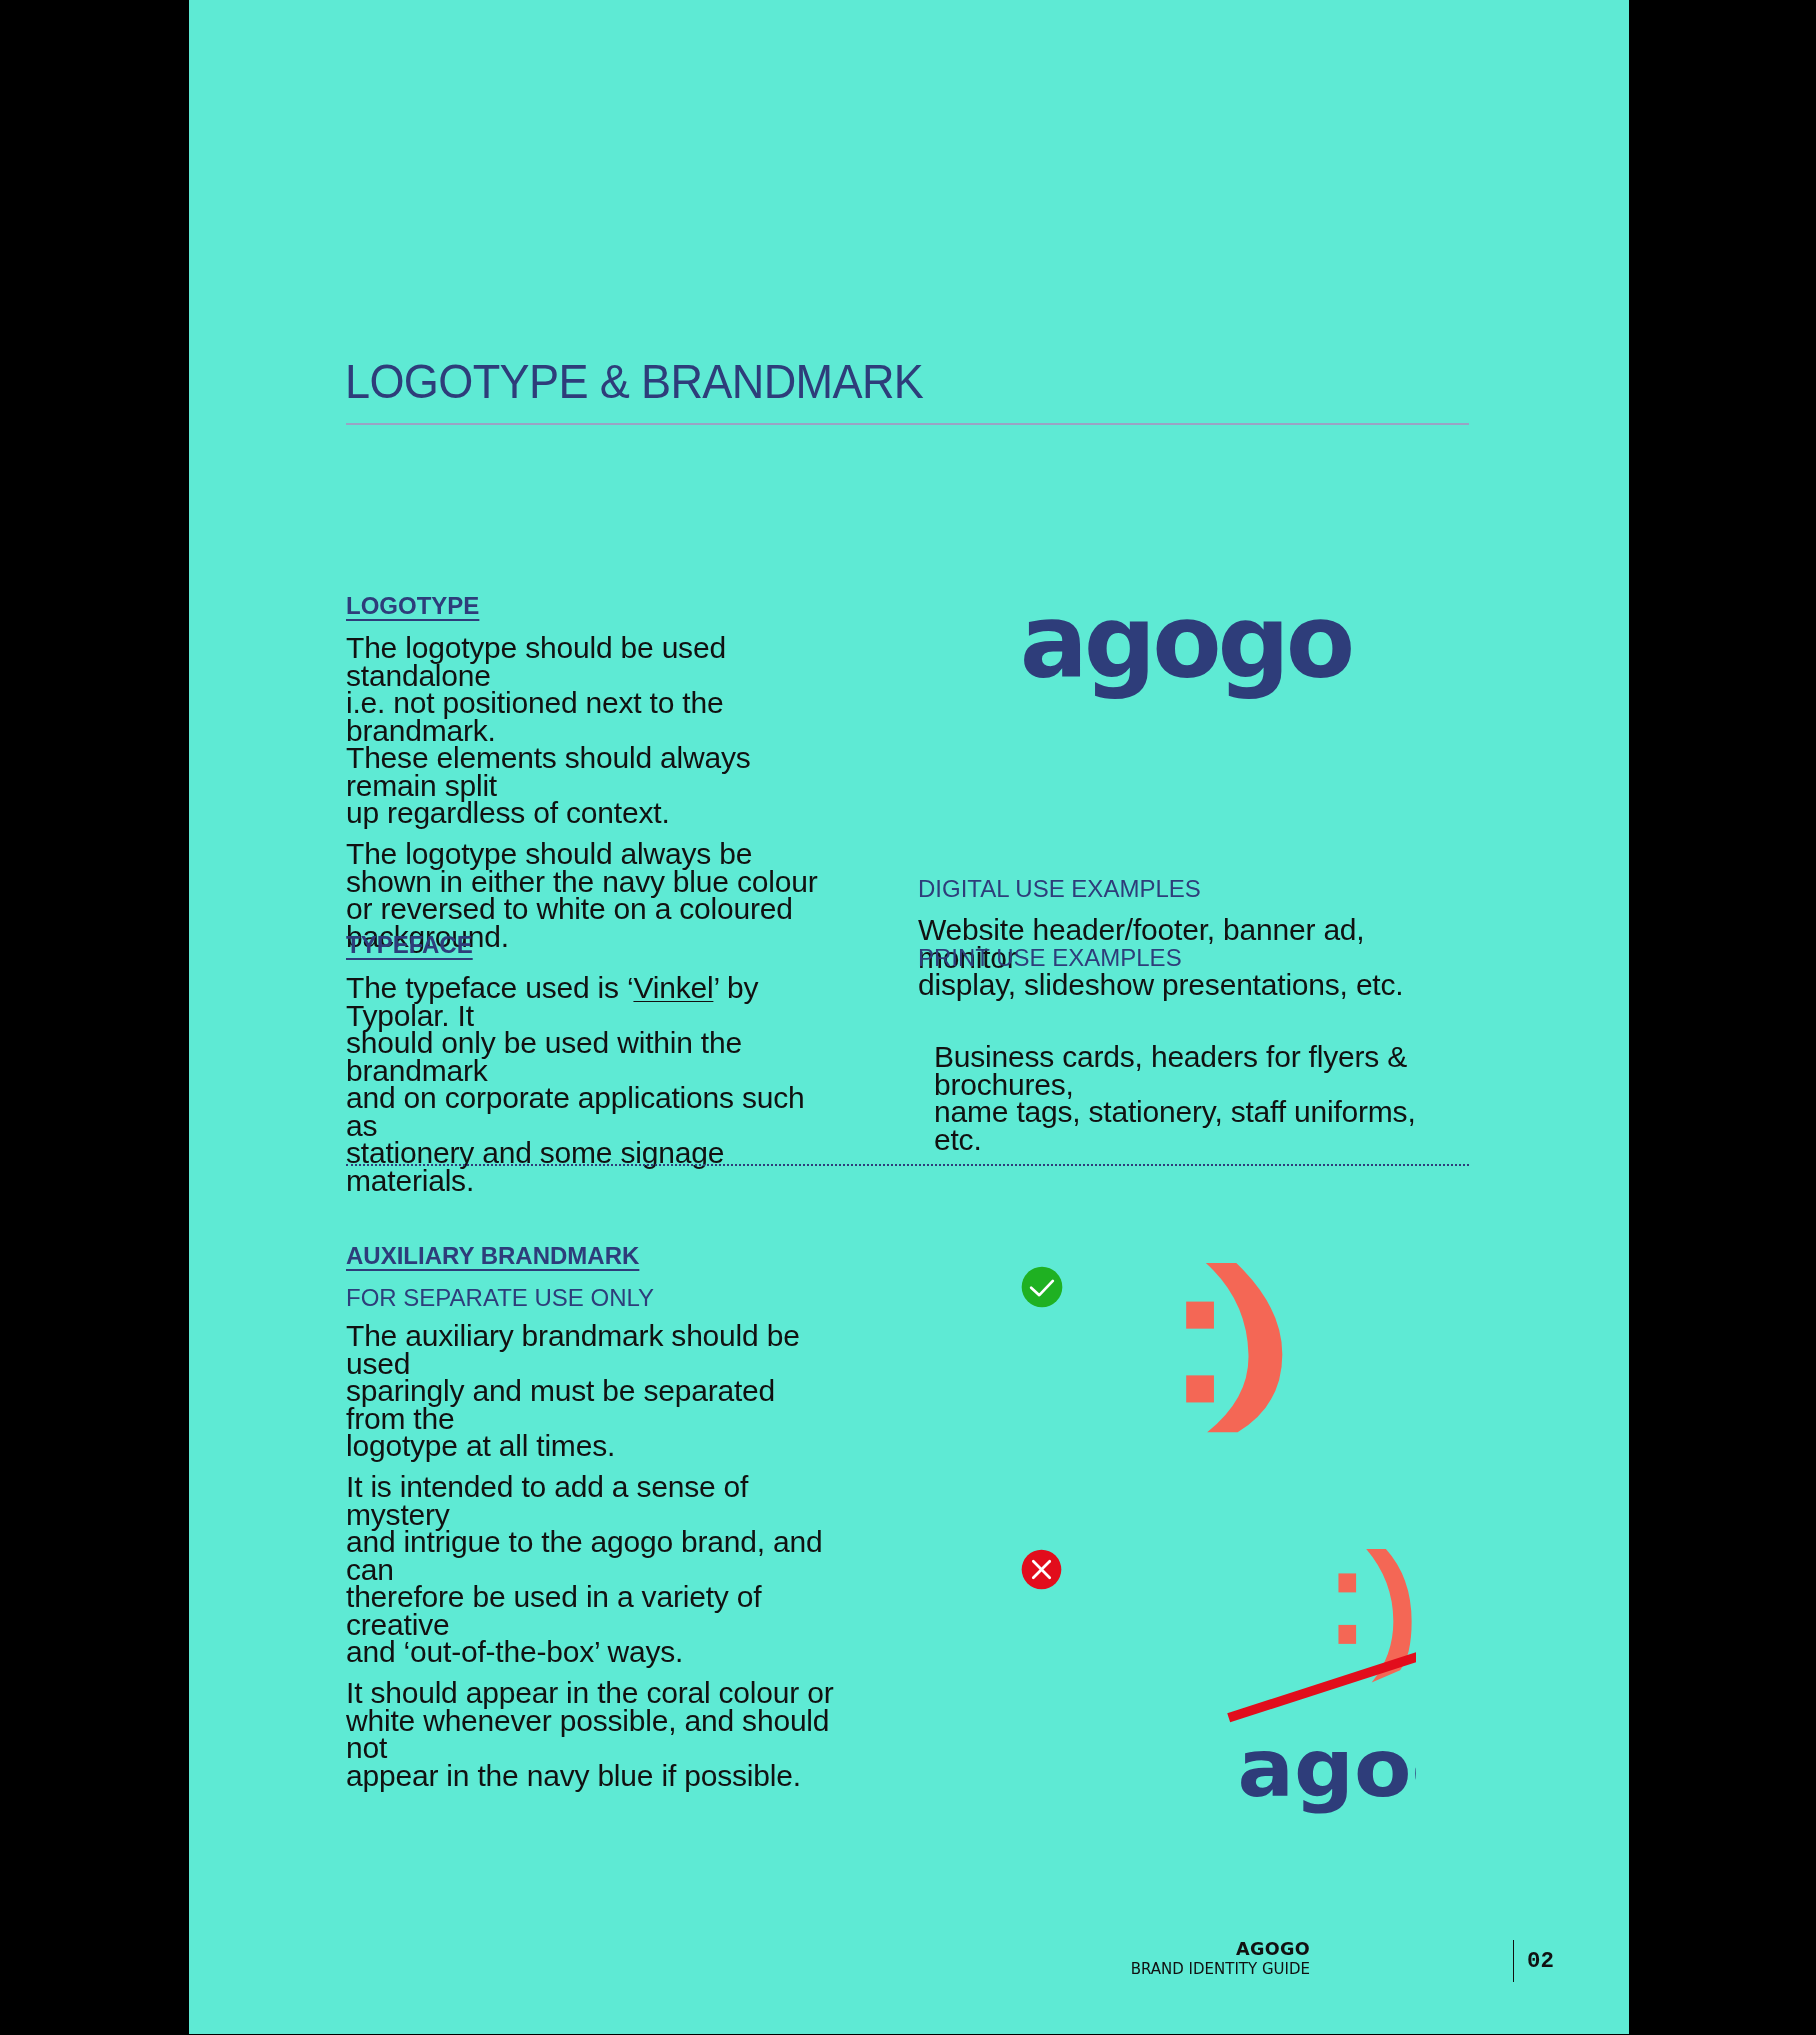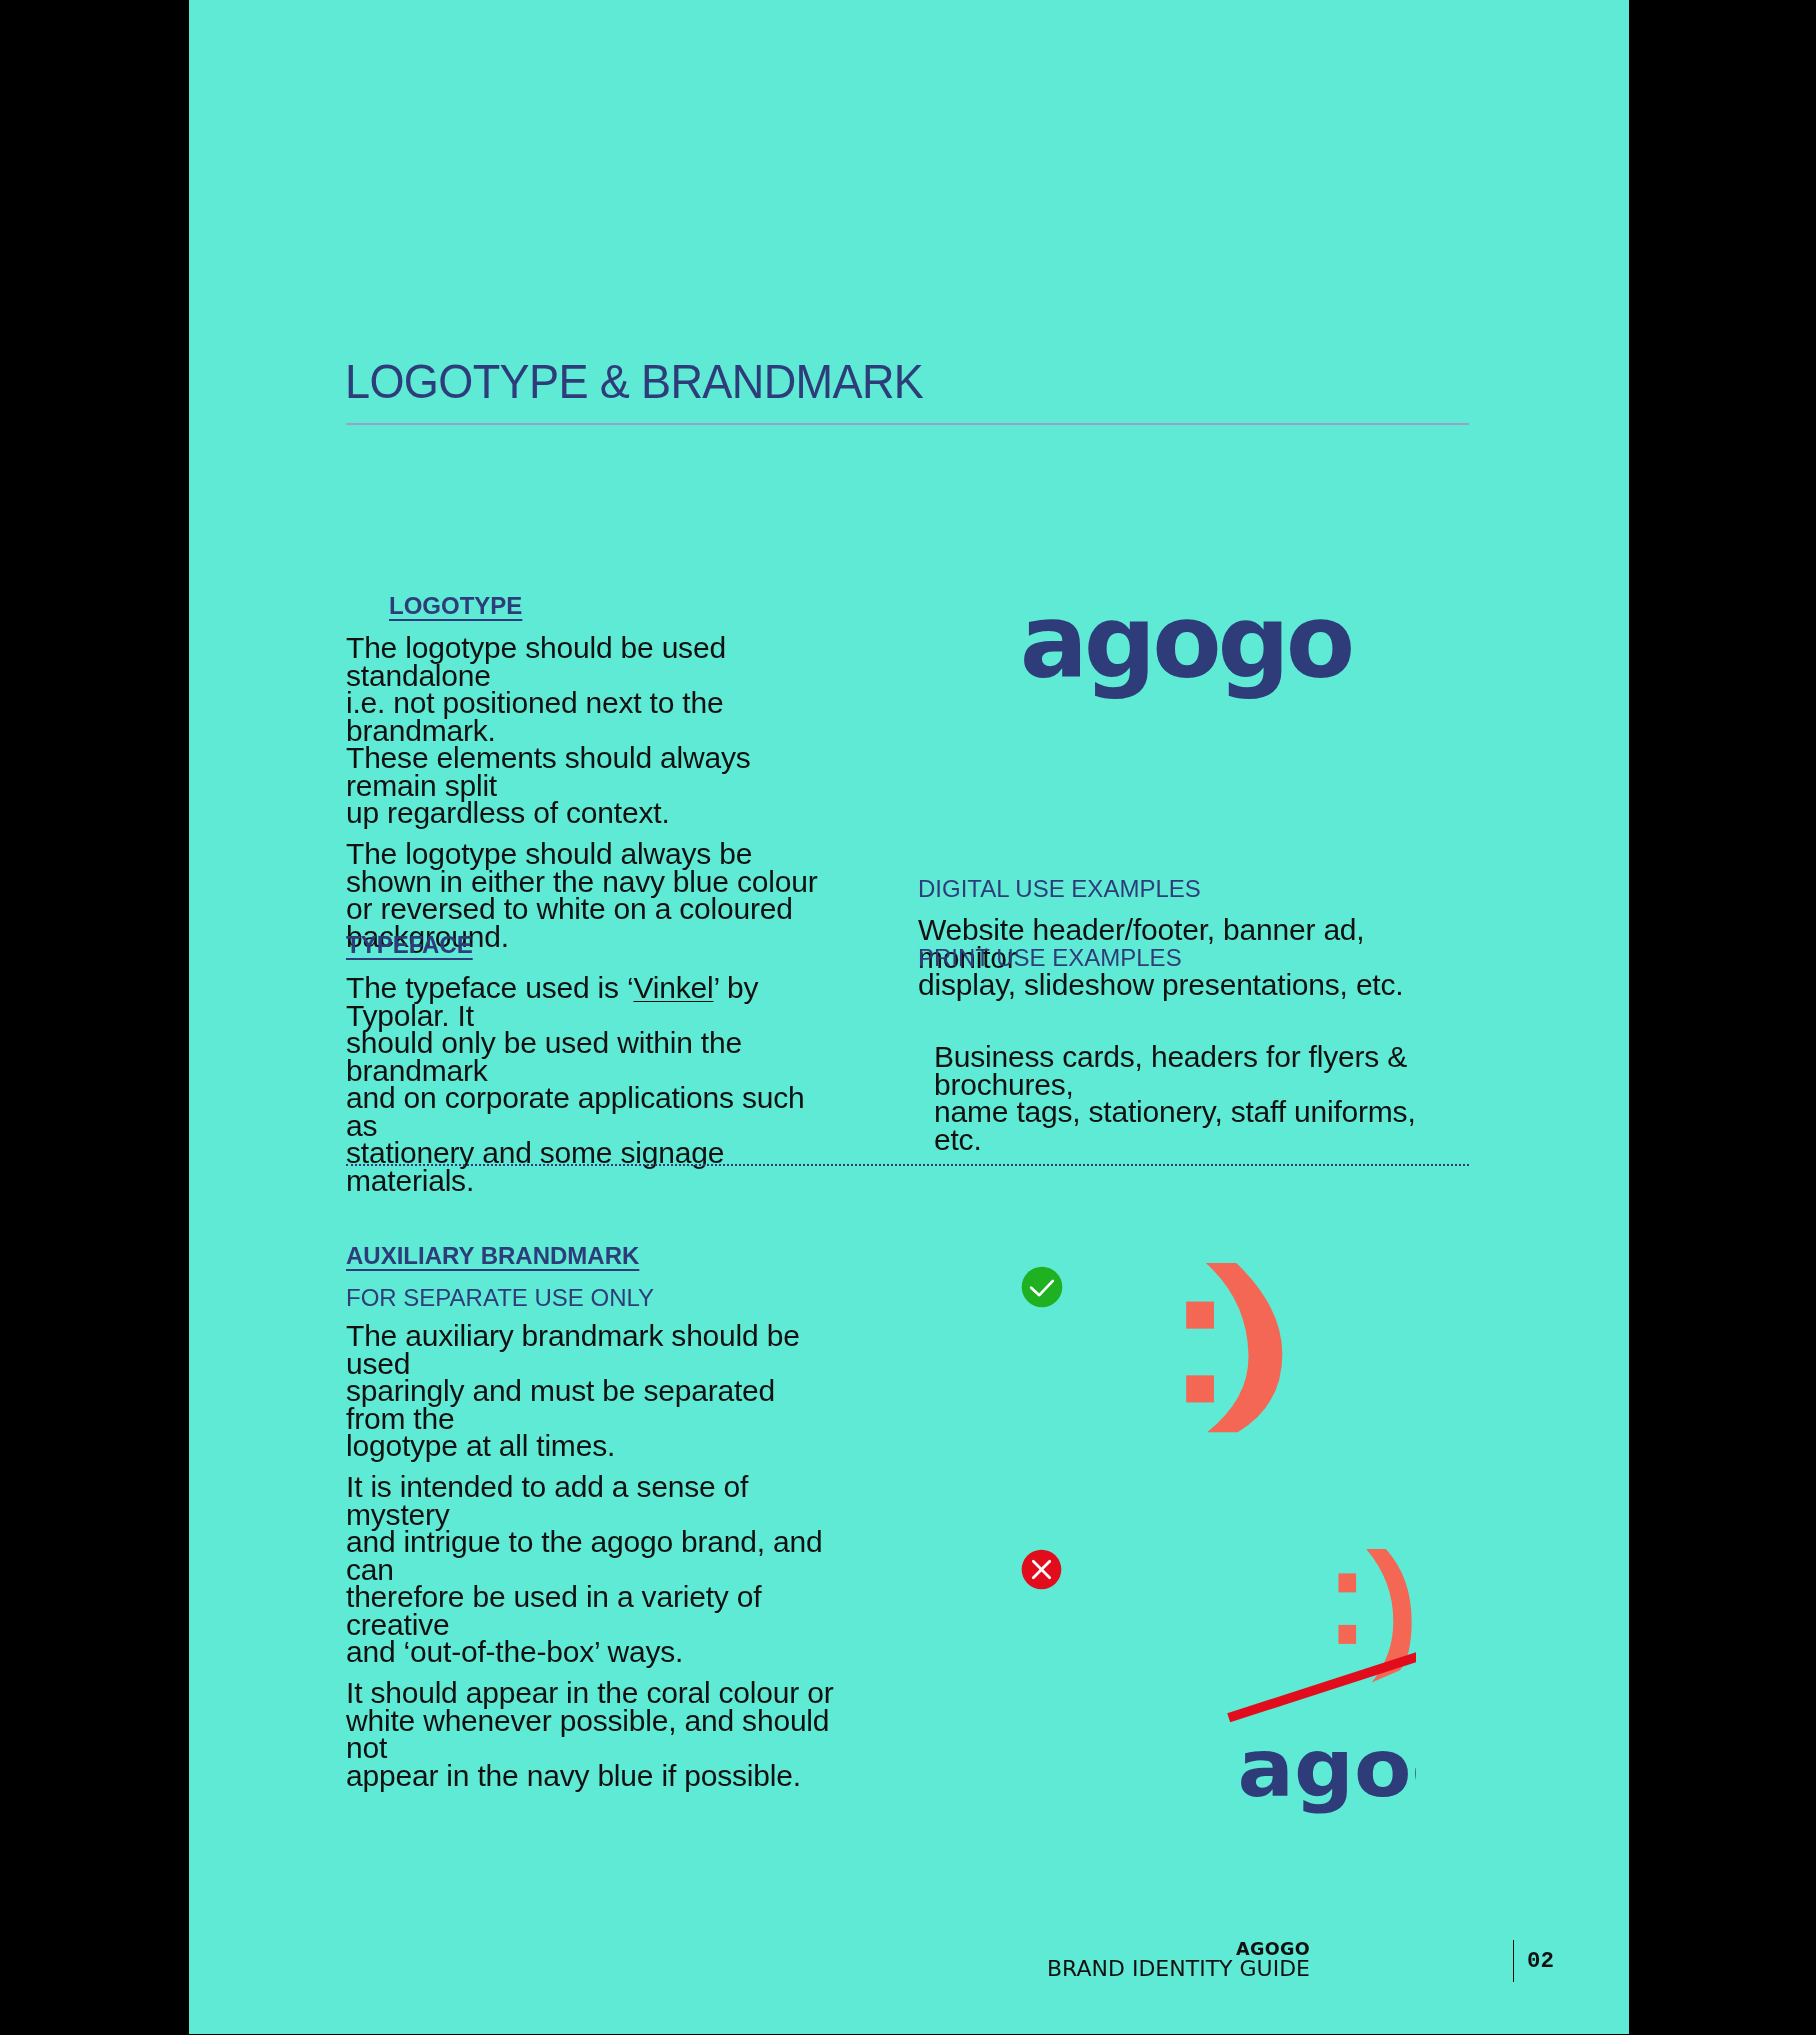--- a/index.html
+++ b/index.html
@@ -37,36 +37,36 @@
     .u { text-decoration: underline; text-underline-offset: 2.7px; text-decoration-thickness: 1.4px; }
     .dotted-rule {
       left: 157px; top: 1164px; width: 1123px; height: 0;
       border-top: 2.7px dotted #2e3d7a;
     }
     .footer-brand {
       right: 319px; top: 1939px; text-align: right; color: #111;
       font-family: "DejaVu Sans", sans-serif;
     }
     .footer-brand .b1 { font-size: 17.6px; font-weight: 700; line-height: 20.4px; letter-spacing: 0.3px; }
-    .footer-brand .b2 { font-size: 22px; font-weight: 400; line-height: 20.4px; }
+    .footer-brand .b2 { font-size: 15px; font-weight: 400; line-height: 20.4px; }
     .footer-divider { left: 1324px; top: 1940px; width: 1.4px; height: 42px; background: #111; }
     .footer-page {
       left: 1338px; top: 1948px; font-size: 22.4px; font-weight: 700; color: #111;
       font-family: Liberation Mono, monospace;
     }
   </style>
 </head>
 <body>
 
 <div class="page">
 
   <div class="abs title">LOGOTYPE &amp; BRANDMARK</div>
   <div class="abs title-rule"></div>
 
-  <div class="abs h-section" style="left:157px; top:592px;margin-left:43px;">LOGOTYPE</div>
+  <div class="abs h-section" style="left:157px; top:592px;">LOGOTYPE</div>
   <div class="abs body-text" style="left:157px; top:634px; width:475px;">
     <p>The logotype should be used standalone
 i.e. not positioned next to the brandmark.
 These elements should always remain split
 up regardless of context.</p>
     <p>The logotype should always be
 shown in either the navy blue colour
 or reversed to white on a coloured
 background.</p>
   </div>

